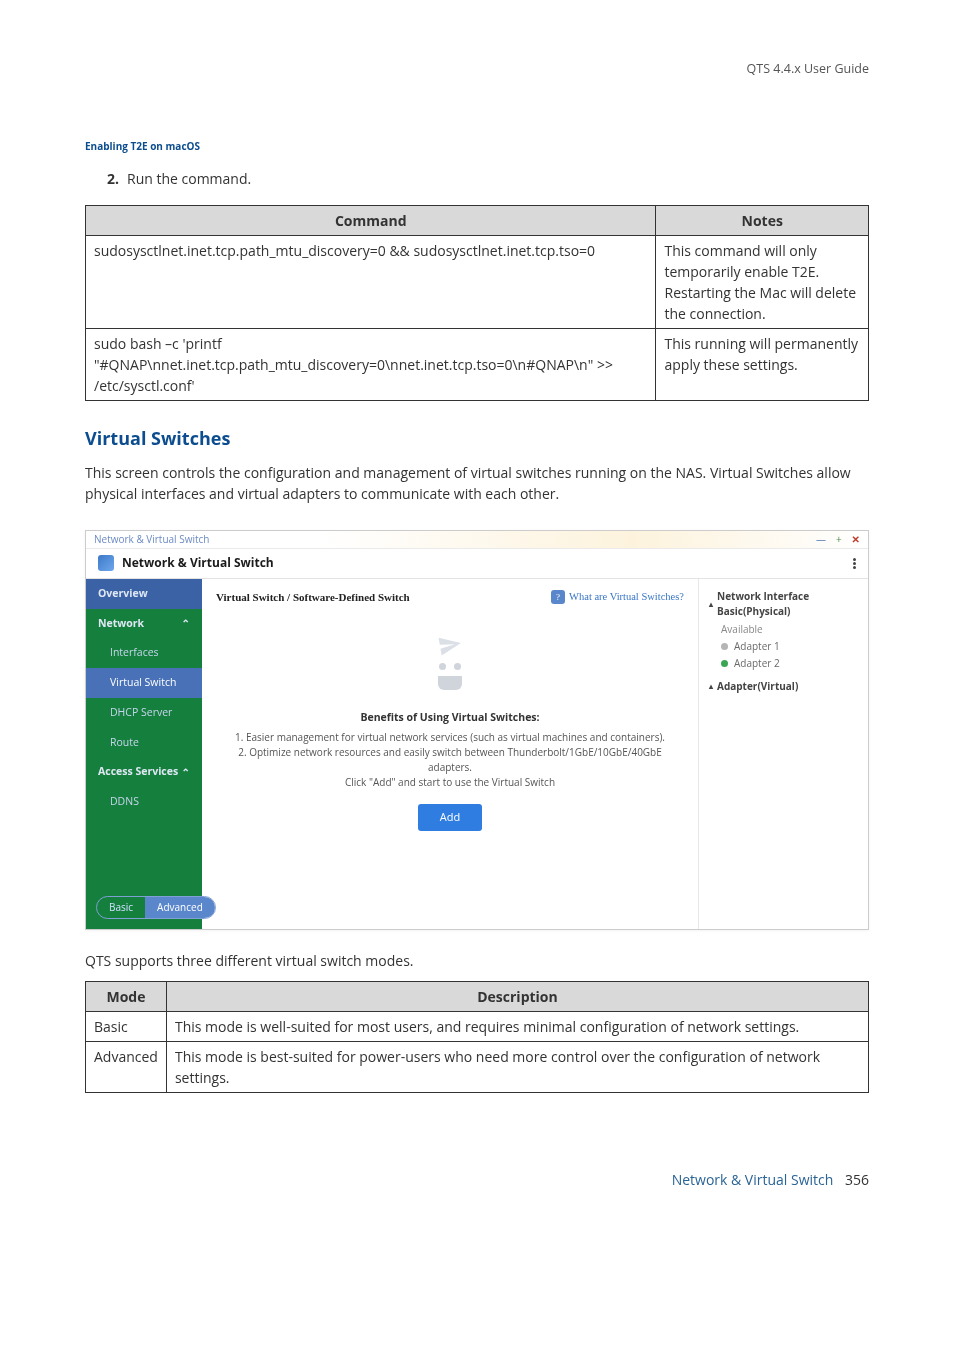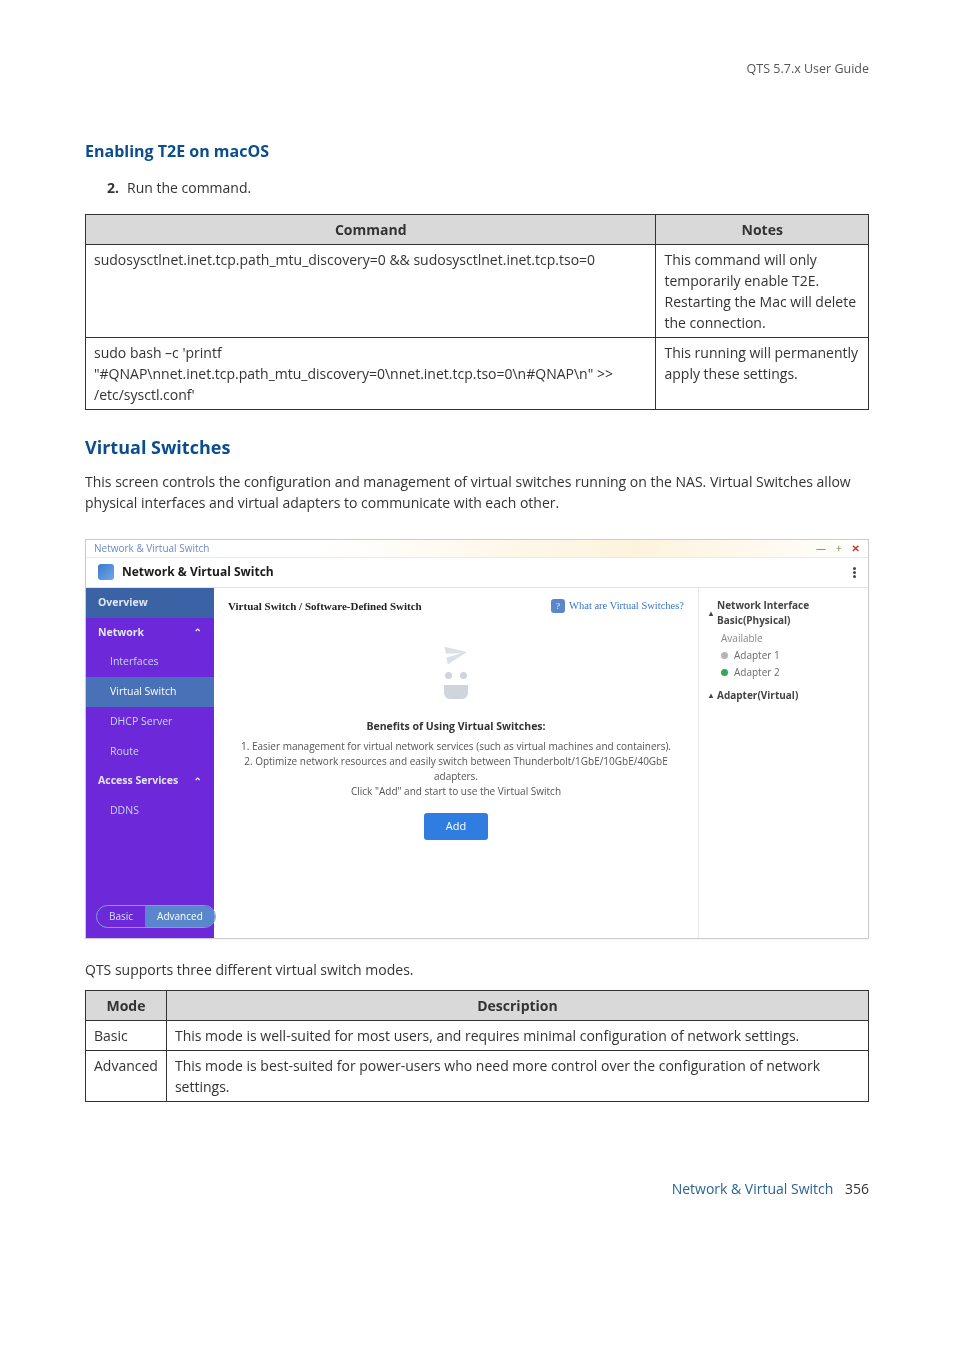--- a/index.html
+++ b/index.html
@@ -17,21 +17,21 @@
   }
   .header-right {
     text-align: right;
     color: #555;
     font-size: 12.5px;
     margin-bottom: 60px;
   }
   h3.blue {
     color: #0b4d8f;
     font-weight: 700;
-    font-size: 16px;
+    font-size: 10px;
     margin-bottom: 14px;
   }
   h2.blue {
     color: #0b4d8f;
     font-weight: 700;
     font-size: 18px;
     margin-top: 24px;
     margin-bottom: 10px;
   }
   ol.steps {
@@ -122,22 +122,22 @@
   .ss-appbar .more {
     font-weight:700; color:#444; font-size:16px; line-height:8px;
     display:flex; flex-direction:column; gap:1px;
   }
   .ss-appbar .more span { width:3px; height:3px; background:#444; border-radius:50%; }
   .ss-body {
     display:flex;
     height: calc(100% - 48px);
   }
   .ss-sidebar {
-    width: 128px;
-    background: #6d28d9;
+    width: 116px;
+    background: #15803d;
     color: #dfe7f5;
     display:flex;
     flex-direction:column;
     position:relative;
   }
   .ss-sidebar .item {
     padding: 7px 12px;
     font-size: 10.5px;
     display:flex;
     align-items:center;
@@ -265,21 +265,21 @@
   .ss-right .adap .dot {
     width:7px;height:7px;border-radius:50%;
   }
   .ss-right .adap .dot.gray { background:#b5b5b5; }
   .ss-right .adap .dot.green { background:#3aa655; }
 </style>
 </head>
 <body>
 
 <div class="page">
-  <div class="header-right">QTS 5.7.x User Guide</div>
+  <div class="header-right">QTS 4.4.x User Guide</div>
 
   <h3 class="blue">Enabling T2E on macOS</h3>
 
   <ol class="steps">
     <li><span class="num">2.</span><span>Run the command.</span></li>
   </ol>
 
   <table class="doc-table">
     <thead>
       <tr>

